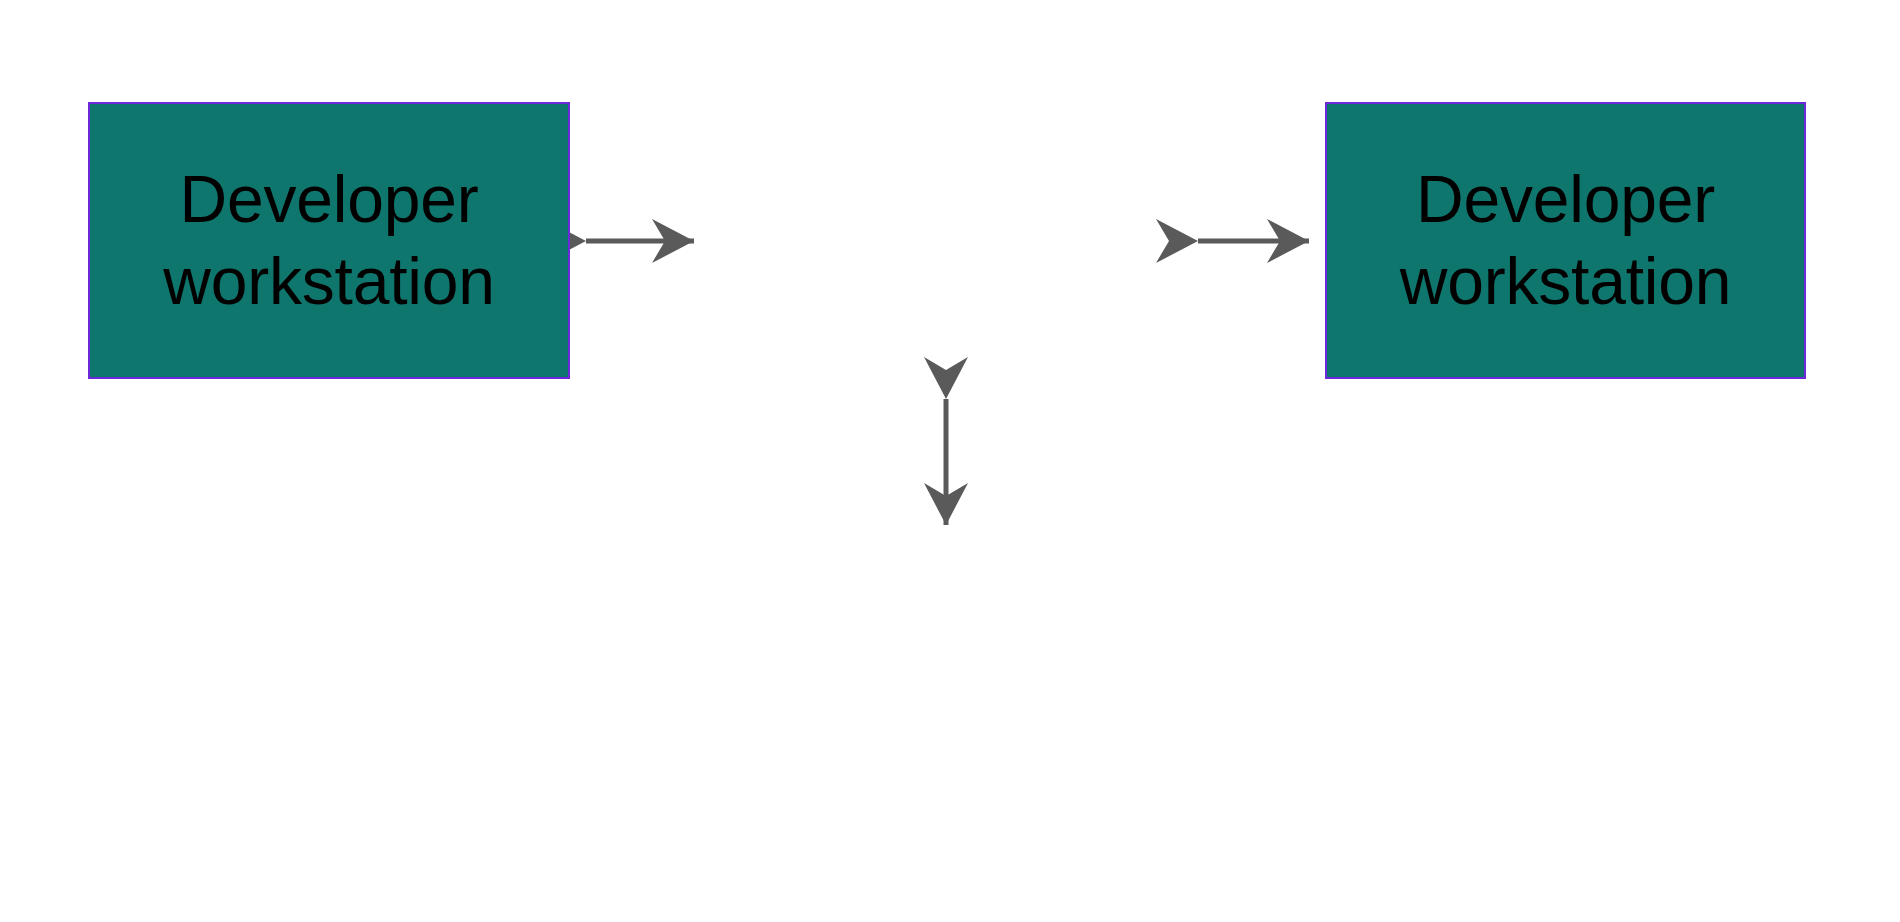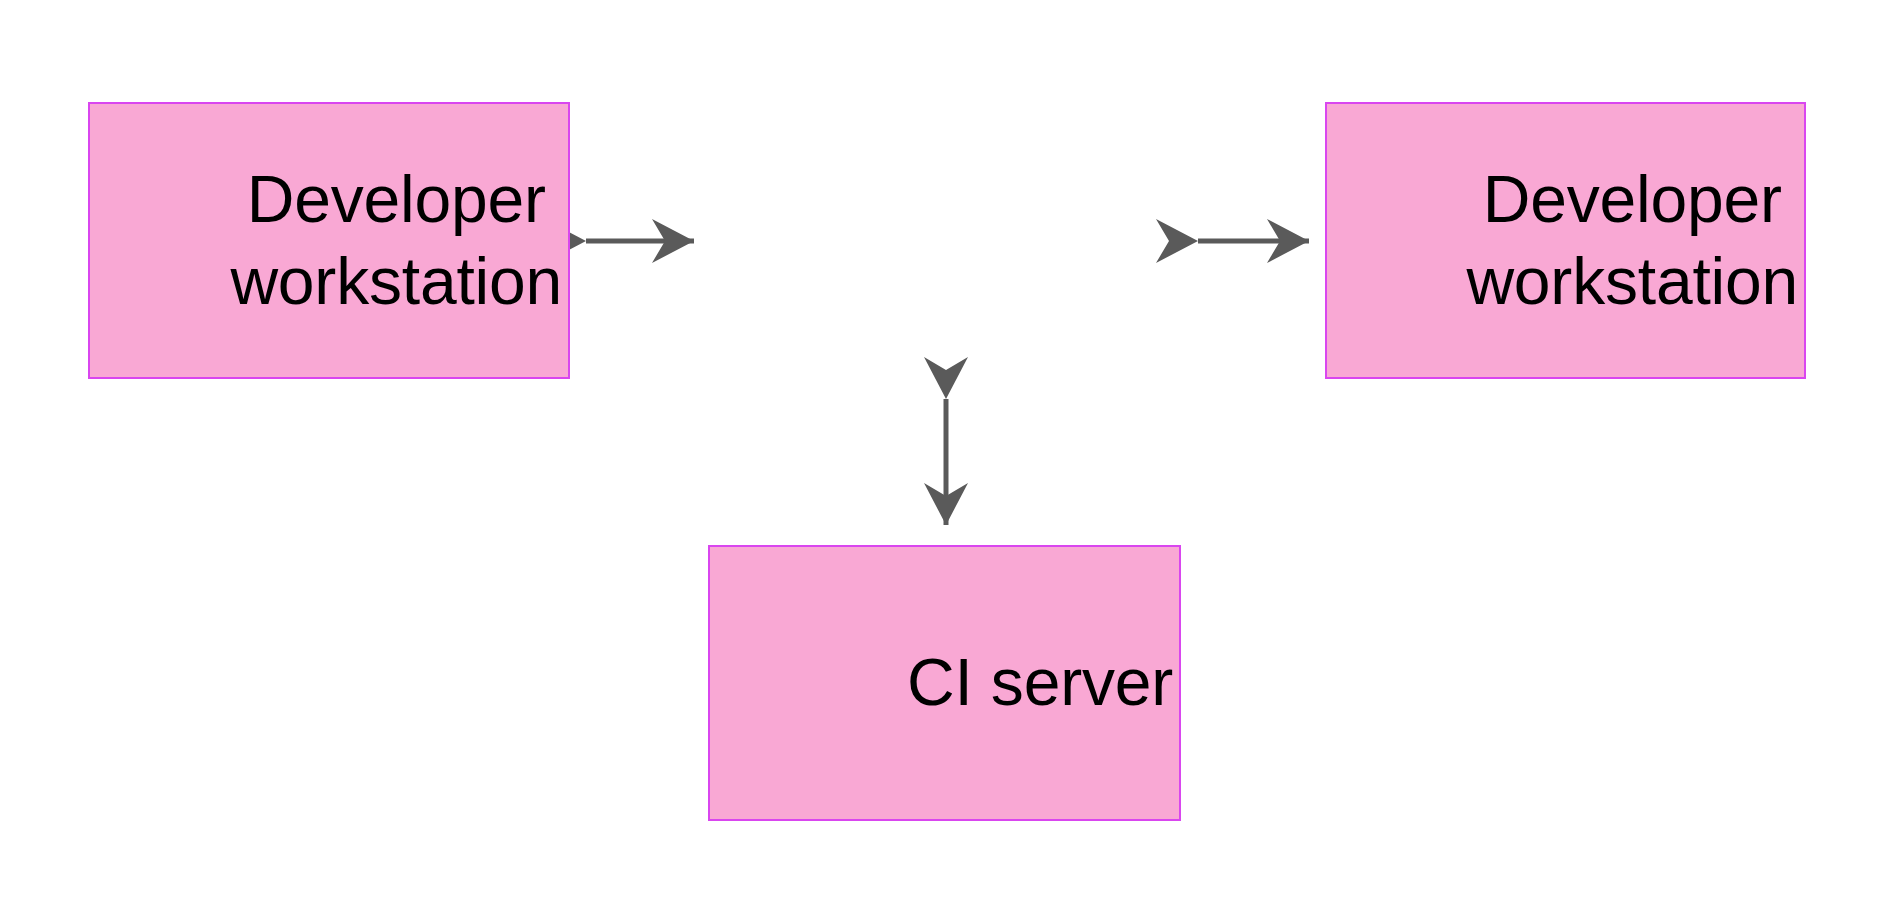--- a/index.html
+++ b/index.html
@@ -14,25 +14,25 @@
   #canvas {
     position: relative;
     width: 1900px;
     height: 922px;
     background: #ffffff;
     overflow: hidden;
   }
   .node {
     position: absolute;
     box-sizing: border-box;
-    background: #f9a8d4;
-    border: 2px solid #d946ef;
+    background: #0f766e;
+    border: 2px solid #6d28d9;
     display: flex;
     align-items: center;
-    justify-content: flex-end;
+    justify-content: center;
     text-align: center;
   }
   .node-label {
     font-family: "Liberation Sans", sans-serif;
     font-size: 66px;
     line-height: 1.24;
     color: #000000;
     font-weight: 400;
     letter-spacing: -0.2px;
     white-space: pre-line;
@@ -98,17 +98,14 @@
     <span class="node-label">Developer
 workstation</span>
   </div>
 
 
   <div class="node" style="left:1325px; top:102px; width:481px; height:277px;">
     <span class="node-label">Developer
 workstation</span>
   </div>
 
-  <div class="node" style="left:708px; top:545px; width:473px; height:276px;">
-    <span class="node-label">CI server</span>
-  </div>
 
 </div>
 
 </body></html>

